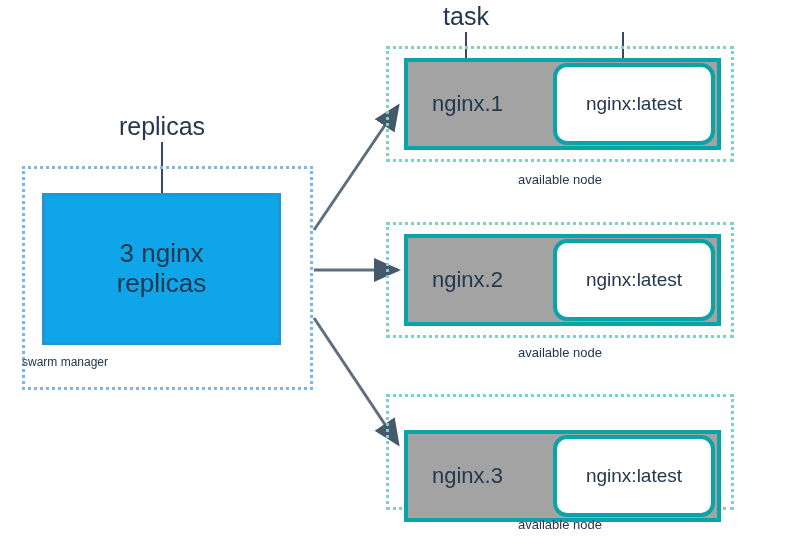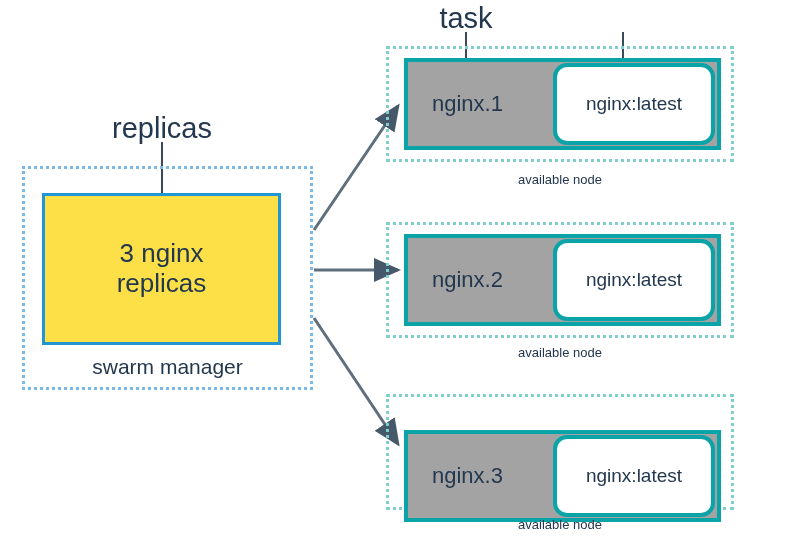--- a/index.html
+++ b/index.html
@@ -31,46 +31,46 @@
     height: 224px;
     border: 3px dotted #7ab8e8;
     box-sizing: border-box;
     background: transparent;
   }
   .service-box {
     left: 42px;
     top: 193px;
     width: 239px;
     height: 152px;
-    background: #fde047;
+    background: #0ea5e9;
     border: 3px solid #2196d4;
     box-sizing: border-box;
     display: flex;
     align-items: center;
     justify-content: center;
     text-align: center;
   }
   .service-box-label {
     font-size: 26px;
     line-height: 1.15;
     color: #23384e;
     white-space: pre-line;
   }
   .swarm-manager-label {
     left: 22px;
     top: 355px;
     width: 291px;
-    text-align: center;
-    font-size: 21px;
+    text-align: left;
+    font-size: 12px;
     color: #23384e;
   }
 
   
   .callout {
-    font-size: 29px;
+    font-size: 25px;
     color: #23384e;
     text-align: center;
     white-space: nowrap;
   }
   .leader {
     background: #3a4a5c;
     width: 2px;
   }
 
   

